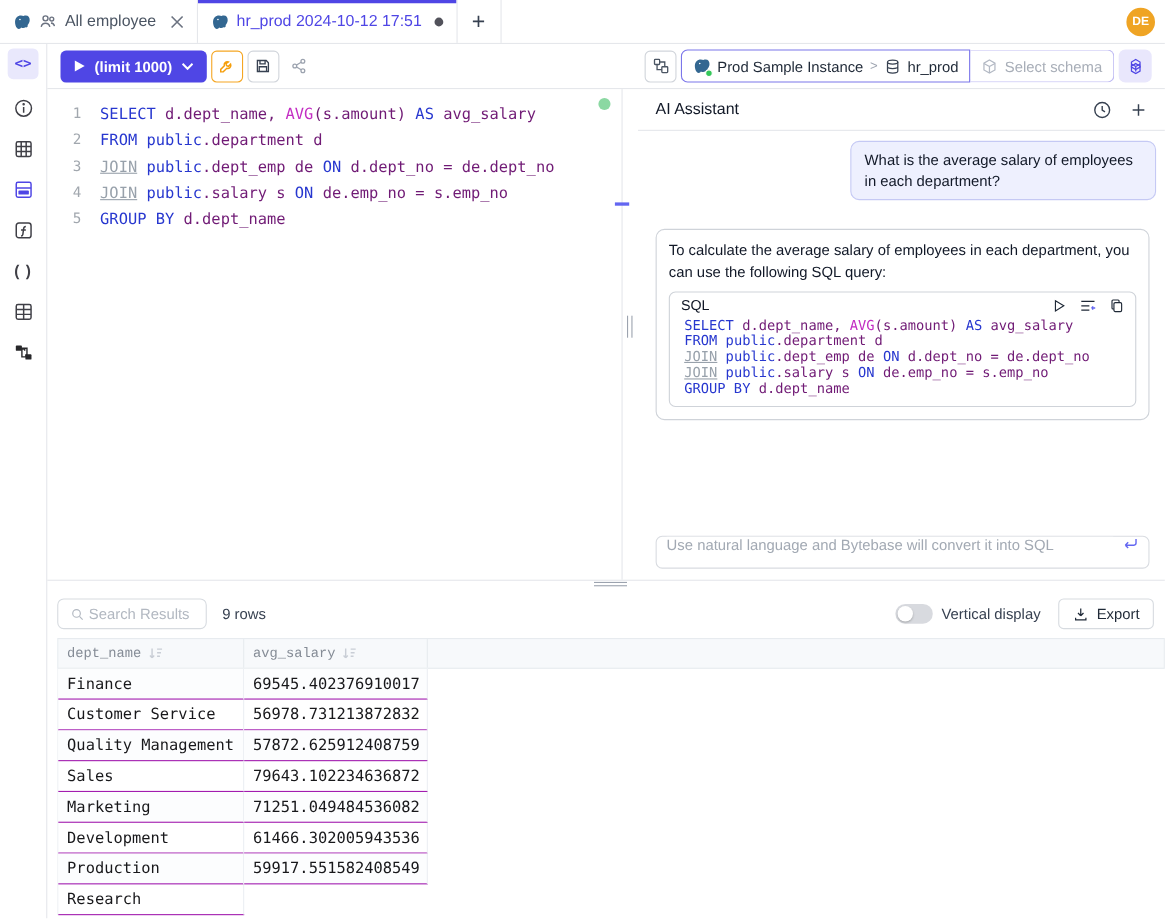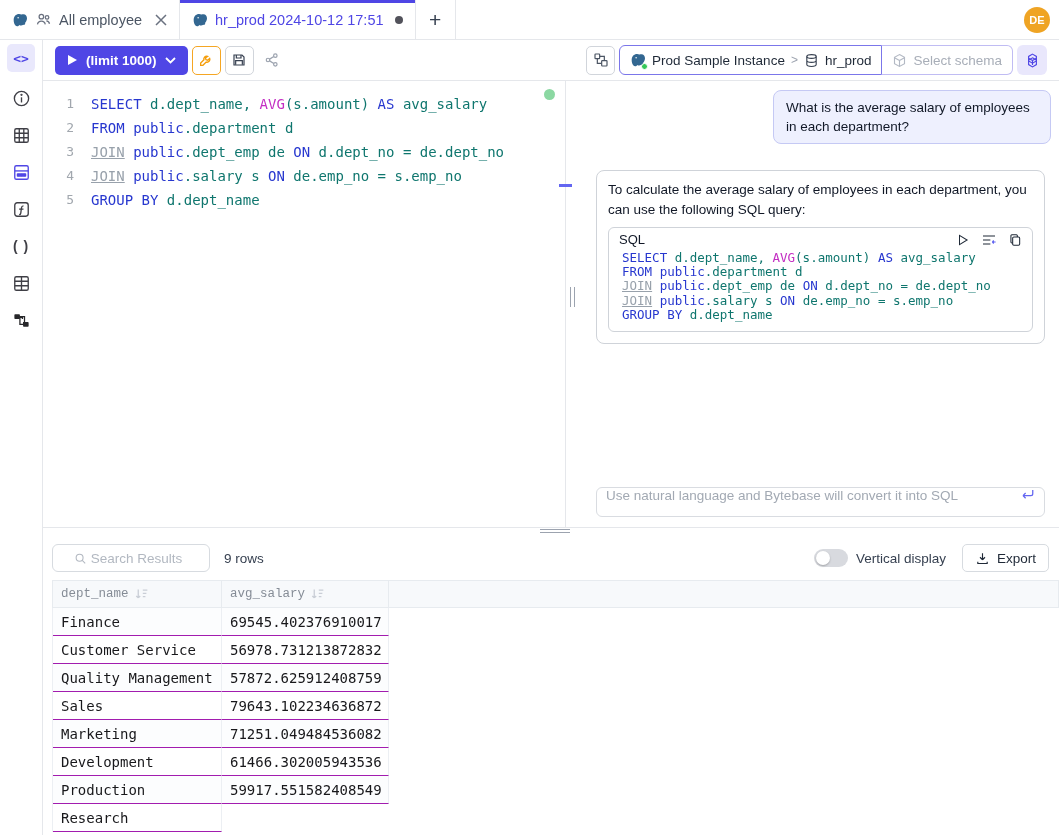--- a/index.html
+++ b/index.html
@@ -49,21 +49,21 @@
   .ai-btn { width:30px; height:30px; border-radius:6px; background:#e9e7fc; display:flex; align-items:center; justify-content:center; cursor:pointer; }
 
   
   .middle { height:446px; flex:none; display:flex; min-width:0; }
   .editor { flex:1; position:relative; border-right:1px solid #e5e7eb; padding-top:11px; overflow:hidden;
     font-family:"DejaVu Sans Mono", monospace; font-size:14px; }
   .editor-rows { display:flex; }
   .gutter { width:48px; flex:none; text-align:right; padding-right:17px; color:#a1a7ae; }
   .gutter-line { height:24px; line-height:24px; font-size:13px; }
   .code-area .code-line { height:24px; line-height:24px; white-space:pre; }
-  .tok-kw { color:#2737cf; } .tok-fn { color:#c32ec3; } .tok-gr { color:#98a1ab;text-decoration:underline; } .tok-pl { color:#0f766e; }
+  .tok-kw { color:#2737cf; } .tok-fn { color:#c32ec3; } .tok-gr { color:#98a1ab;text-decoration:underline; } .tok-pl { color:#701a75; }
   .editor-health-dot { position:absolute; top:8px; right:10px; width:11px; height:11px; border-radius:50%; background:#8bd8a2; }
 
   .vdivider { width:14px; flex:none; position:relative; }
   .overview-marker { position:absolute; left:-7px; top:103px; width:13px; height:3px; background:#6366f1; }
   .vhandle { position:absolute; top:206px; left:4px; display:flex; gap:3px; cursor:col-resize; }
   .vhandle i { width:1px; height:20px; background:#9ca3af; display:block; }
 
   .ai-panel { width:479px; flex:none; display:flex; flex-direction:column; min-height:0; }
   .ai-header { height:38px; flex:none; display:flex; align-items:center; padding:0 16px; border-bottom:1px solid #e5e7eb; }
   .ai-title { font-size:14.5px; font-weight:500; color:#111827; flex:1; }
@@ -85,21 +85,21 @@
   .ai-input::placeholder { color:#a2a9b3; }
 
   
   .hdivider { height:9px; flex:none; border-top:1px solid #e5e7eb; position:relative; }
   .hhandle { position:absolute; left:497px; top:1px; display:flex; flex-direction:column; gap:2px; cursor:row-resize; }
   .hhandle i { width:30px; height:1px; background:#9ca3af; display:block; }
 
   
   .results { flex:1; display:flex; flex-direction:column; min-height:0; }
   .results-toolbar { flex:none; height:44px; display:flex; align-items:center; padding:0 10px 0 9px; gap:0; }
-  .search-box { width:158px; height:28px; border:1px solid #d7dbe0; border-radius:6px; display:flex; align-items:center; padding:0 21px; gap:4px; }
+  .search-box { width:136px; height:28px; border:1px solid #d7dbe0; border-radius:6px; display:flex; align-items:center; padding:0 11px; gap:4px; }
   .search-box input { border:none; outline:none; width:100%; font-size:13.5px; color:#374151; font-family:"Liberation Sans", sans-serif; }
   .search-box input::placeholder { color:#b2b8c1; }
   .row-count { font-size:13.5px; color:#374151; margin-left:14px; }
   .results-toolbar .spacer { flex:1; }
   .toggle { width:34px; height:18px; border-radius:9px; background:#d8dadf; position:relative; cursor:pointer; flex:none; }
   .toggle .knob { position:absolute; left:2px; top:2px; width:14px; height:14px; border-radius:50%; background:#fff; box-shadow:0 1px 2px rgba(0,0,0,.25); }
   .toggle-label { font-size:13.5px; color:#374151; margin:0 16px 0 8px; }
   .export-btn { height:28px; border:1px solid #d7dbe0; background:#fff; border-radius:5px; display:flex; align-items:center; gap:7px;
     padding:0 12px; font-size:13.5px; color:#1f2937; cursor:pointer; font-family:"Liberation Sans", sans-serif; }
 
@@ -307,20 +307,36 @@
 
         <div class="vdivider">
           <div class="overview-marker"></div>
           <div class="vhandle">
               <i></i>
               <i></i>
             </div>
         </div>
 
         <div class="ai-panel">
+          <div class="ai-header">
+            <span class="ai-title">AI Assistant</span>
+            <span class="ai-header-icons">
+              <span>
+                <svg width="18" height="18" viewBox="0 0 24 24" fill="none" stroke="#374151" stroke-width="1.7">
+                    <circle cx="12" cy="12" r="9"></circle>
+                    <path d="M12 7v5.2l3.4 2"></path>
+                  </svg>
+              </span>
+              <span>
+                <svg width="16" height="16" viewBox="0 0 24 24" fill="none" stroke="#374151" stroke-width="2">
+                    <path d="M12 4v16M4 12h16"></path>
+                  </svg>
+              </span>
+            </span>
+          </div>
 
           <div class="ai-messages">
             <div class="user-bubble">What is the average salary of employees in each department?</div>
 
             <div class="ai-card">
               <div class="ai-card-text">To calculate the average salary of employees in each department, you can use the following SQL query:</div>
               <div class="sql-block">
                 <div class="sql-block-header">
                   <span class="sql-block-title">SQL</span>
                   <span class="sql-block-icons">

